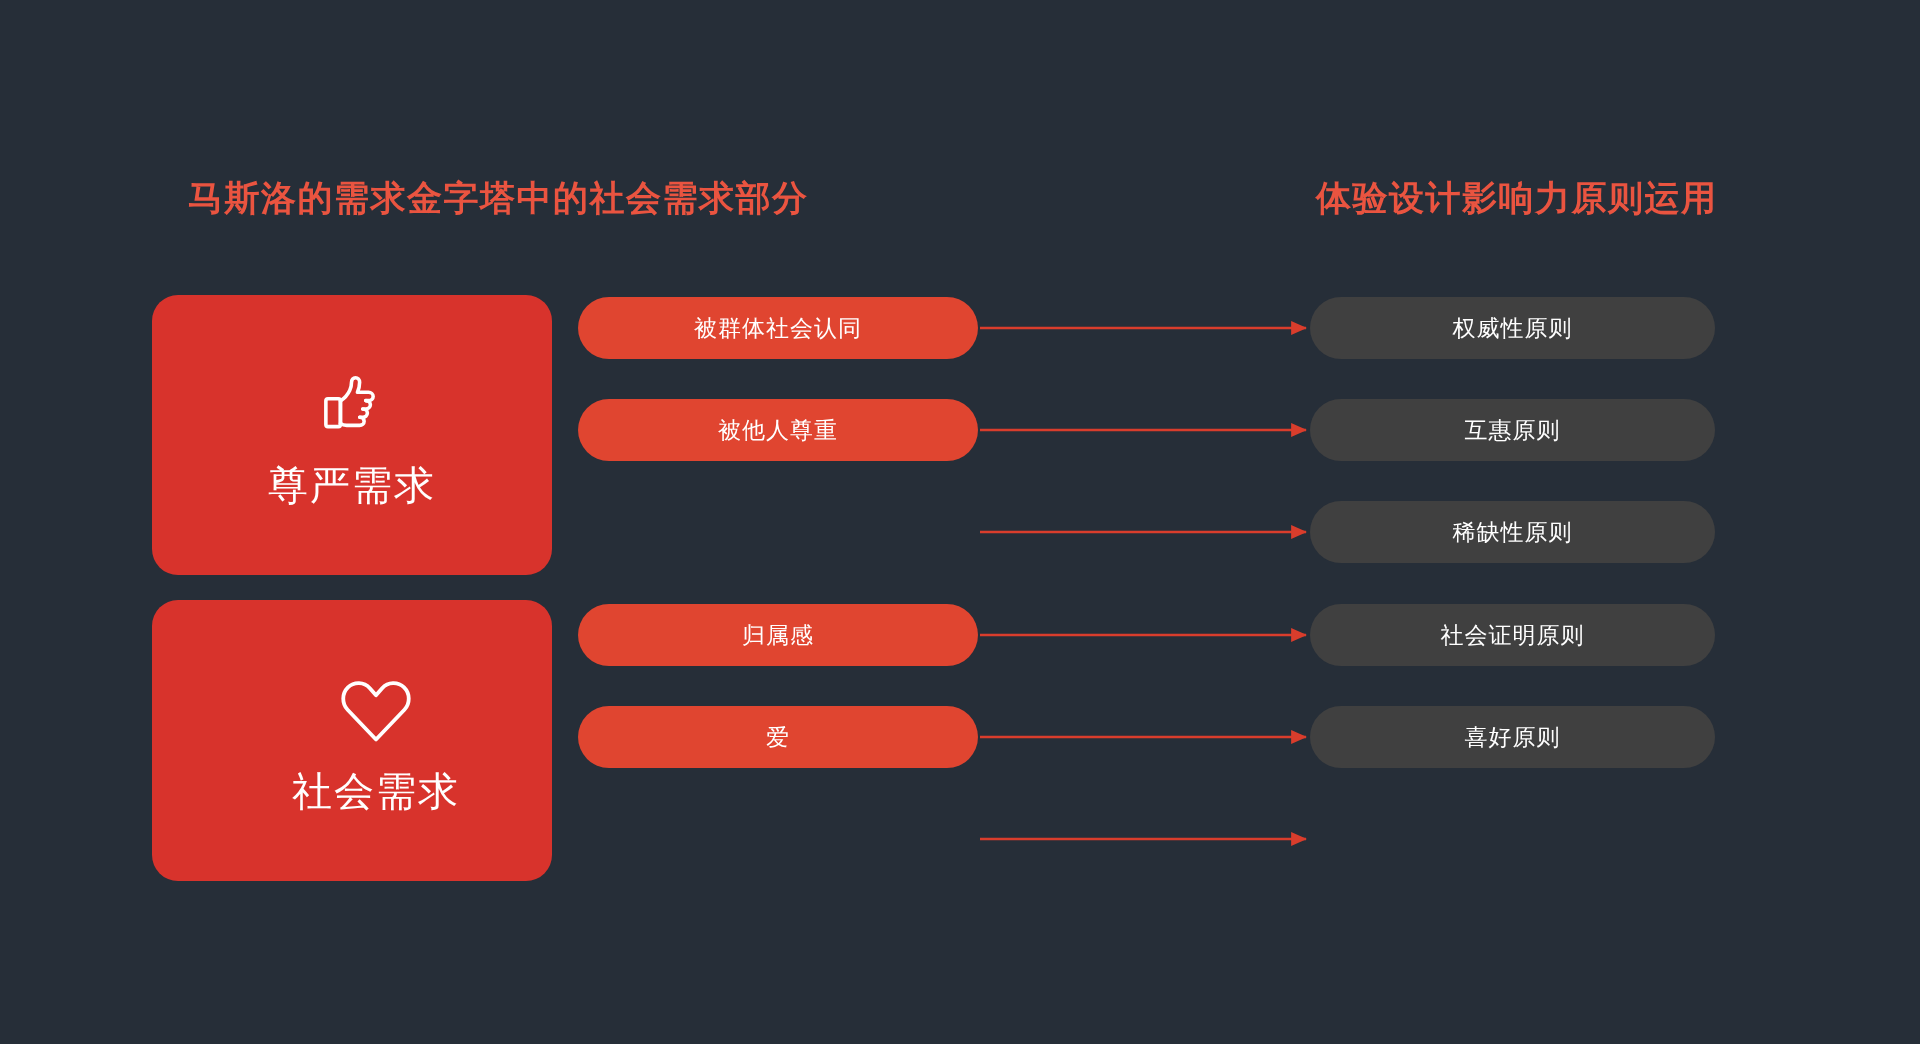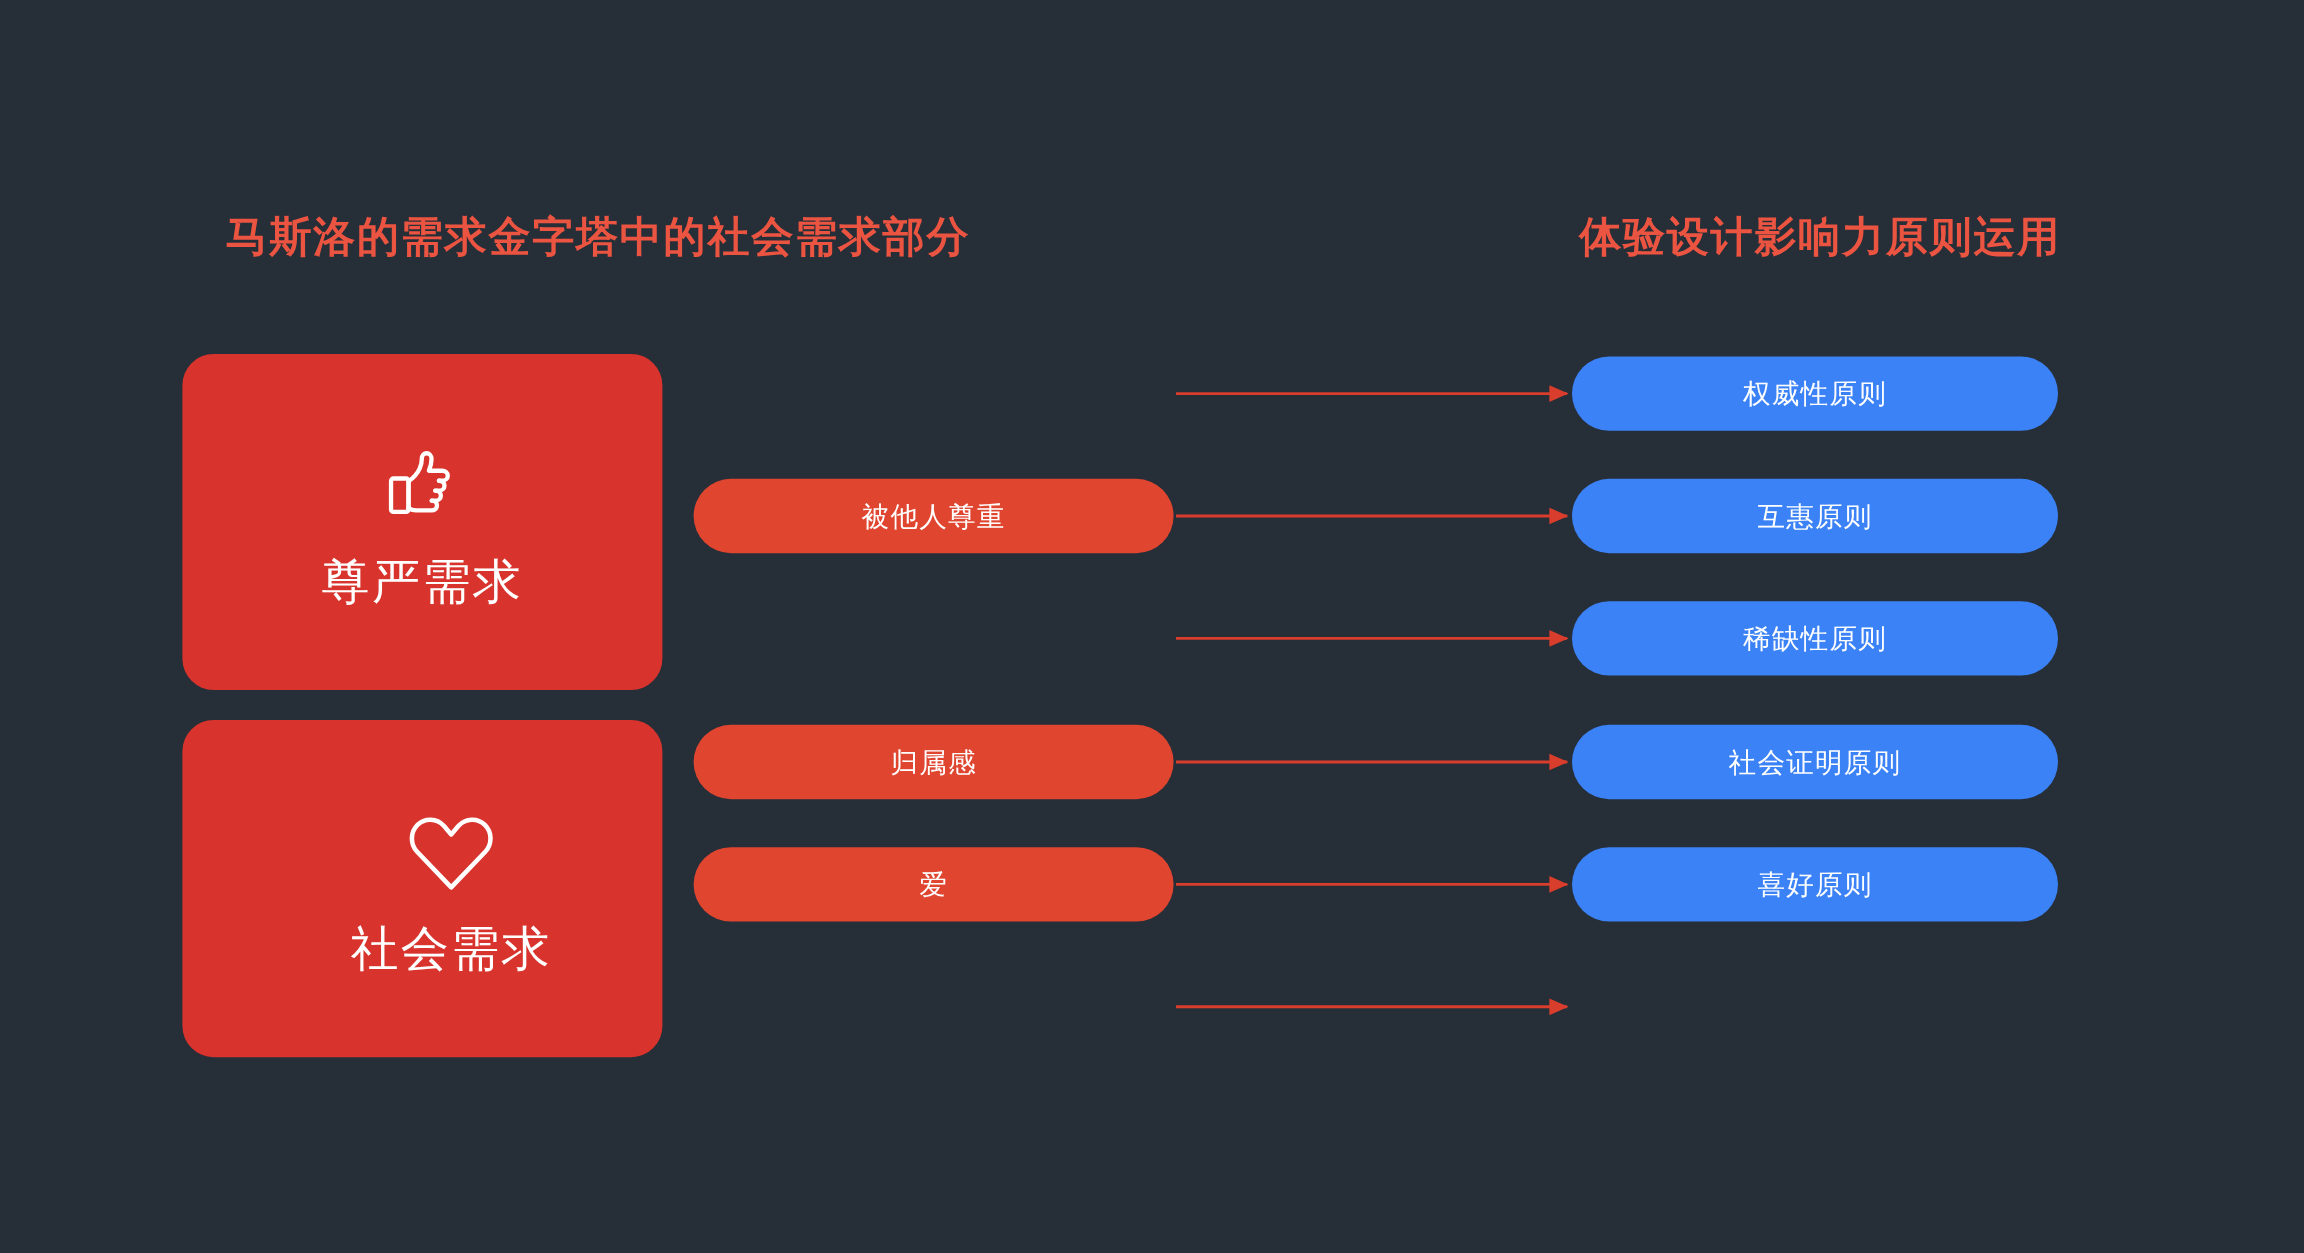--- a/index.html
+++ b/index.html
@@ -81,21 +81,21 @@
     border-radius: 31px;
     display: flex;
     align-items: center;
     justify-content: center;
     color: #ffffff;
     font-size: 23px;
     letter-spacing: 1px;
     white-space: nowrap;
   }
   .pill-mid   { left: 578px;  width: 400px; background: #e04530; }
-  .pill-right { left: 1310px; width: 405px; background: #3b82f6; }
+  .pill-right { left: 1310px; width: 405px; background: #404040; }
 
   .row-0 { top: 297px; }
   .row-1 { top: 399px; }
   .row-2 { top: 501px; }
   .row-3 { top: 604px; }
   .row-4 { top: 706px; }
   .row-5 { top: 808px; }
 
   
   .connectors {
@@ -131,20 +131,23 @@
 
   <div class="need-card card-1">
     <span class="need-icon">
       <svg width="76" height="70" viewBox="0 0 68 62" fill="none" stroke="#ffffff" stroke-width="3.4" stroke-linecap="round" stroke-linejoin="round">
         <path d="M34 56.5 8.6 29.9C3.3 24.3 3.4 15.3 8.9 9.9c5.5-5.4 14.4-5.1 19.6.7L34 17l5.5-6.4c5.2-5.8 14.1-6.1 19.6-.7 5.5 5.4 5.6 14.4.3 20L34 56.5Z"></path>
       </svg>
     </span>
     <span class="need-label">社会需求</span>
   </div>
 
+  <div class="pill pill-mid row-0">
+      <span>被群体社会认同</span>
+    </div>
   <div class="pill pill-mid row-1">
       <span>被他人尊重</span>
     </div>
   <div class="pill pill-mid row-3">
       <span>归属感</span>
     </div>
   <div class="pill pill-mid row-4">
       <span>爱</span>
     </div>
 

